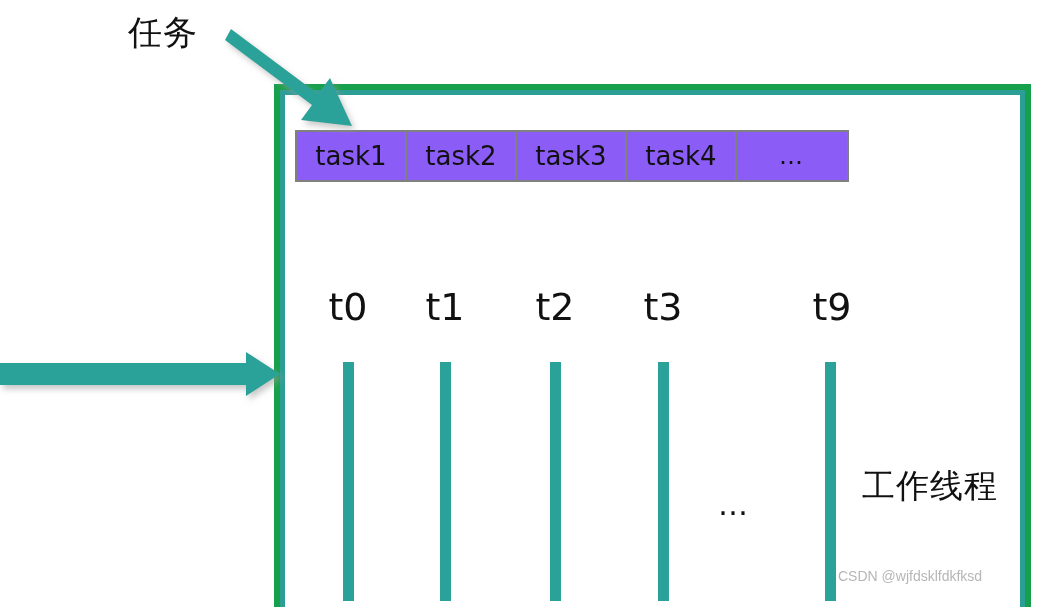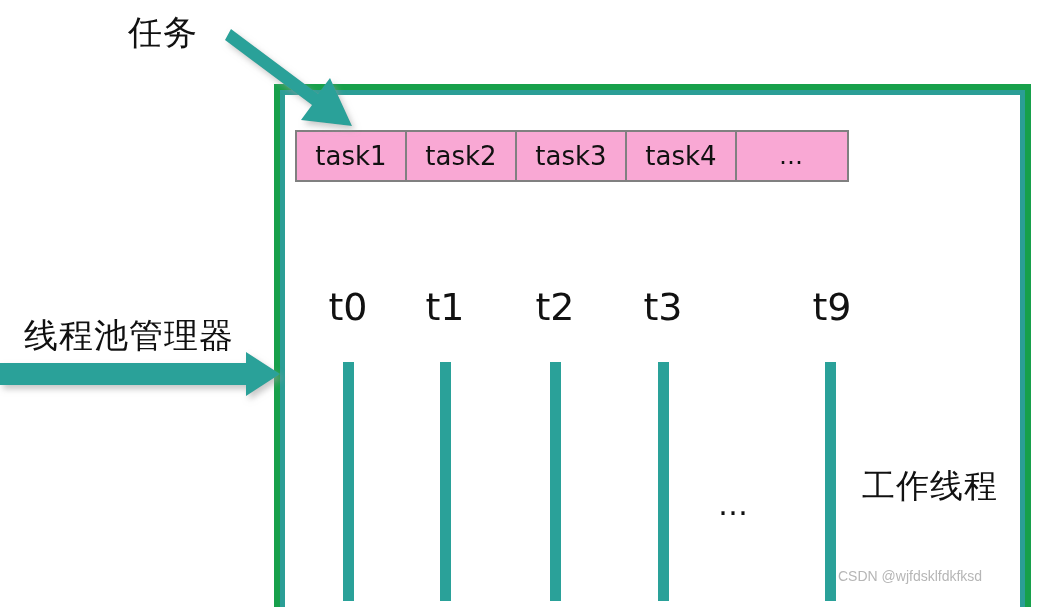--- a/index.html
+++ b/index.html
@@ -48,21 +48,21 @@
 
   
   #task-table {
     position: absolute;
     left: 295px;
     top: 130px;
     height: 52px;
     display: flex;
     border: 2px solid #808080;
     box-sizing: border-box;
-    background: #f9a8d4;
+    background: #8b5cf6;
   }
   .task-cell {
     display: flex;
     align-items: center;
     justify-content: center;
     border-right: 2px solid #808080;
     box-sizing: border-box;
     font-size: 26px;
     color: #111111;
     font-family: "DejaVu Sans", "Liberation Sans", sans-serif;
@@ -185,21 +185,20 @@
   <div class="thread-bar" style="left:440px;"></div>
   <div class="thread-bar" style="left:550px;"></div>
   <div class="thread-bar" style="left:658px;"></div>
   <div class="thread-bar" style="left:825px;"></div>
 
   <div id="thread-ellipsis">…</div>
 
   <div id="worker-thread-caption">工作线程</div>
 
   <div id="task-annotation">任务</div>
-  <div id="manager-annotation">线程池管理器</div>
 
   <svg id="arrow-layer" viewBox="0 0 1047 607" xmlns="http://www.w3.org/2000/svg">
     <defs>
       <filter id="softshadow" x="-30%" y="-30%" width="180%" height="180%">
         <feDropShadow dx="3" dy="4" stdDeviation="3" flood-color="#9a9a9a" flood-opacity="0.55"></feDropShadow>
       </filter>
     </defs>
 
     <g filter="url(#softshadow)">
       <path d="M 231,29 L 318,94 L 330,78 L 352,126 L 301,120 L 312,105 L 225,40 Z" fill="#2aa199"></path>

